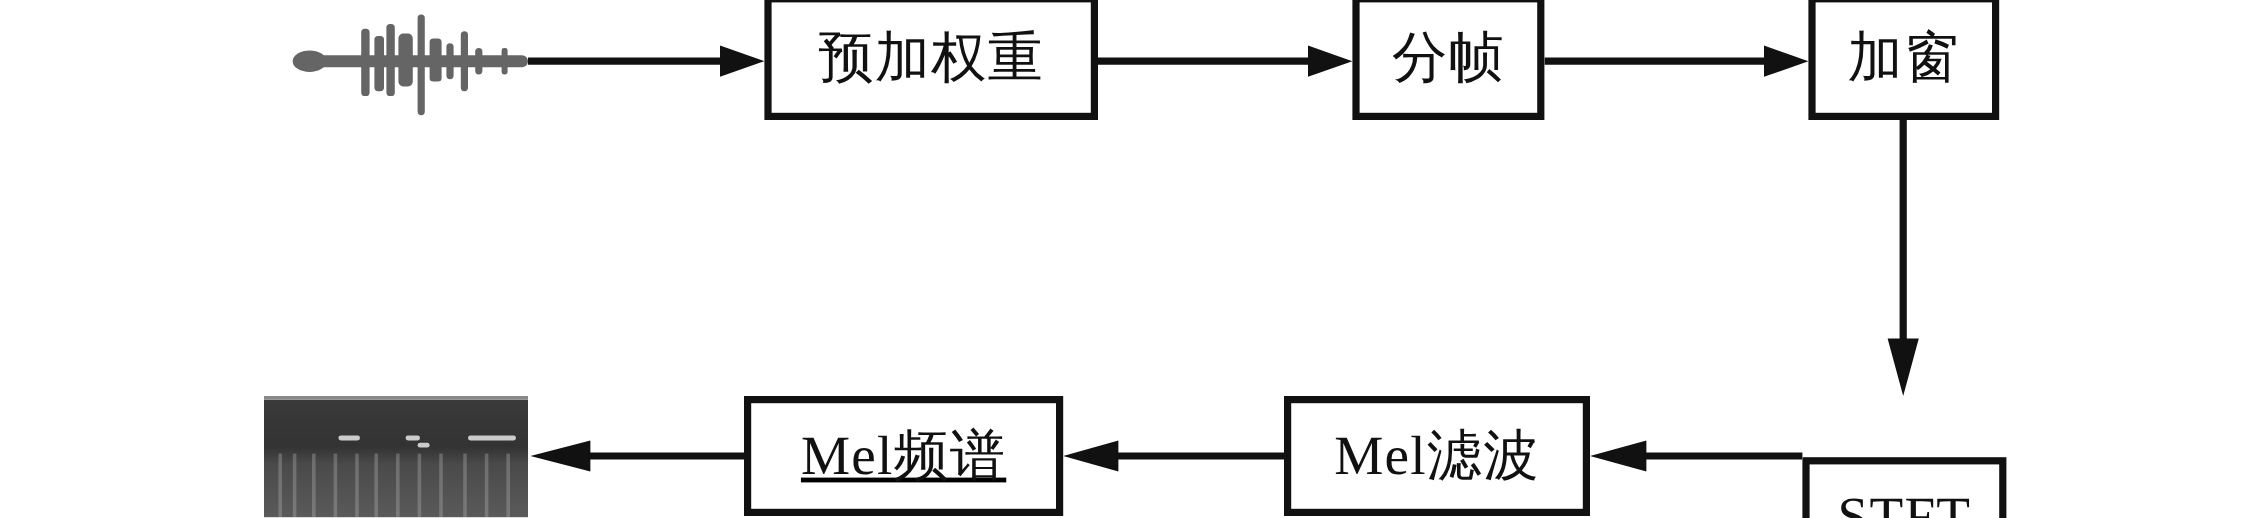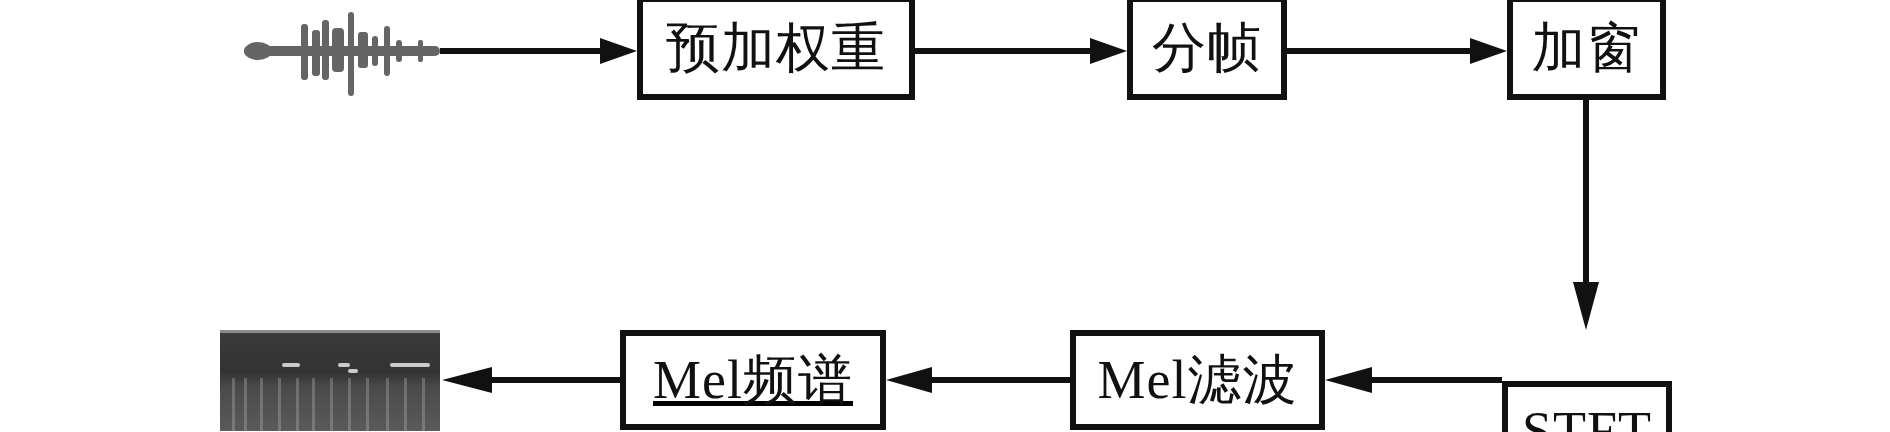--- a/index.html
+++ b/index.html
@@ -1,20 +1,20 @@
 <!DOCTYPE html>
 <html><head>
 <meta charset="utf-8">
 <style>
   html, body { margin: 0; padding: 0; background: #ffffff; }
   body { width: 1890px; height: 432px; position: relative; overflow: hidden;
          font-family: "Liberation Serif", "DejaVu Serif", serif; }
   .box { position: absolute; box-sizing: border-box; border: 6px solid #111111; background: #ffffff;
          display: flex; align-items: center; justify-content: center; }
-  .box span { font-size: 54px; color: #111111; line-height: 1; white-space: nowrap; letter-spacing: 1px; }
+  .box span { font-size: 46px; color: #111111; line-height: 1; white-space: nowrap; letter-spacing: 1px; }
   svg.wires { position: absolute; left: 0; top: 0; }
   .spec { position: absolute; left: 220px; top: 330px; width: 220px; height: 98px;
           background: linear-gradient(180deg, #3a3a3a 0%, #333 40%, #4a4a4a 55%, #5a5a5a 100%);
           border-top: 3px solid #8a8a8a; overflow: hidden; }
   .spec .stripe { position: absolute; top: 45px; bottom: 0; width: 3px; background: rgba(180,180,180,0.35); }
   .spec .blip { position: absolute; height: 4px; background: rgba(230,230,230,0.85); border-radius: 2px; }
 </style>
 </head>
 <body>
 

